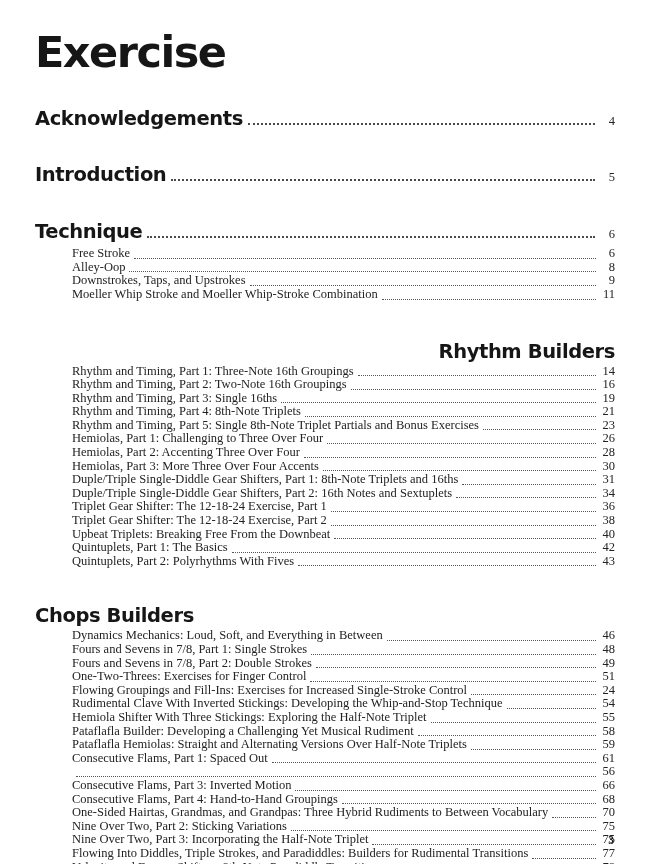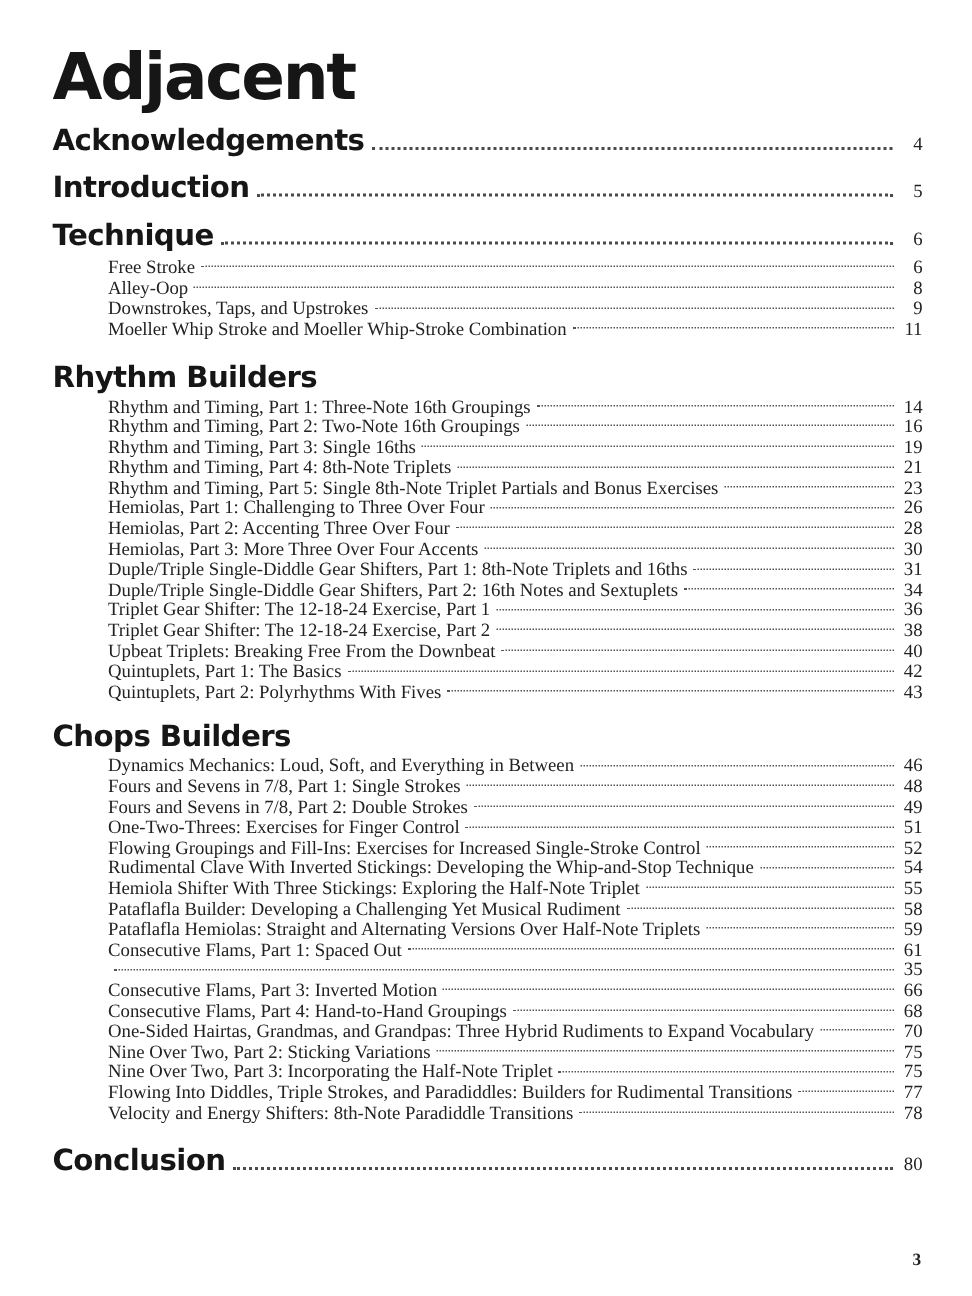--- a/index.html
+++ b/index.html
@@ -26,49 +26,50 @@
   }
   .section { margin: 0; }
   .h-row {
     display: flex;
     align-items: baseline;
     line-height: 22px;
   }
   .sec-0 .h-row { margin-top: 8px; }
   .sec-1 .h-row { margin-top: 7px; }
   .sec-2 .h-row { margin-top: 8px; }
-  .sec-3 .h-row { margin-top: 14px; margin-bottom: 2px; }
+  .sec-3 .h-row { margin-top: 14px; margin-bottom: 2px; justify-content: flex-end; }
   .sec-4 .h-row { margin-top: 12px; margin-bottom: 2px; }
   .sec-5 .h-row { margin-top: 14px; }
   .h-label {
     font-family: "DejaVu Sans", sans-serif;
     font-weight: 800;
     font-size: 19.5px;
     letter-spacing: -0.4px;
     color: #161616;
     white-space: nowrap;
+    margin-top: 25px;
   }
   .leader {
     flex: 1 1 auto;
     border-bottom: 2px dotted #4a4a4a;
     margin: 0 4px 3px 5px;
     min-width: 10px;
   }
   .h-page, .i-page {
     font-family: "Liberation Serif", serif;
     font-size: 12.5px;
     color: #222;
     min-width: 16px;
     text-align: right;
     white-space: nowrap;
   }
   .items { margin-top: 2px; }
   .i-row {
     display: flex;
-    align-items: center;
+    align-items: flex-end;
     padding-left: 37px;
     line-height: 13.6px;
   }
   .i-label {
     font-size: 12.5px;
     color: #222;
     white-space: nowrap;
   }
   .i-row .leader { border-bottom: 1.5px dotted #555; margin: 0 3px 2px 4px; }
   .folio {
@@ -78,21 +79,21 @@
     font-family: "Liberation Serif", serif;
     font-weight: bold;
     font-size: 11.5px;
     color: #222;
   }
 </style>
 </head>
 <body>
 
 <div class="page">
-  <h1 class="doc-title">Adjacent</h1>
+  <h1 class="doc-title">Exercise</h1>
 
   <main>
   <div class="section sec-0">
     <div class="h-row">
       <span class="h-label">Acknowledgements</span>
       <span class="leader"></span>
       <span class="h-page">4</span>
     </div>
 
   </div>
@@ -264,21 +265,21 @@
 
   <div class="i-row">
     <span class="i-label">One-Two-Threes: Exercises for Finger Control</span>
     <span class="leader"></span>
     <span class="i-page">51</span>
   </div>
 
   <div class="i-row">
     <span class="i-label">Flowing Groupings and Fill-Ins: Exercises for Increased Single-Stroke Control</span>
     <span class="leader"></span>
-    <span class="i-page">52</span>
+    <span class="i-page">24</span>
   </div>
 
   <div class="i-row">
     <span class="i-label">Rudimental Clave With Inverted Stickings: Developing the Whip-and-Stop Technique</span>
     <span class="leader"></span>
     <span class="i-page">54</span>
   </div>
 
   <div class="i-row">
     <span class="i-label">Hemiola Shifter With Three Stickings: Exploring the Half-Note Triplet</span>
@@ -299,37 +300,37 @@
   </div>
 
   <div class="i-row">
     <span class="i-label">Consecutive Flams, Part 1: Spaced Out</span>
     <span class="leader"></span>
     <span class="i-page">61</span>
   </div>
 
   <div class="i-row">
     <span class="leader"></span>
-    <span class="i-page">35</span>
+    <span class="i-page">56</span>
   </div>
 
   <div class="i-row">
     <span class="i-label">Consecutive Flams, Part 3: Inverted Motion</span>
     <span class="leader"></span>
     <span class="i-page">66</span>
   </div>
 
   <div class="i-row">
     <span class="i-label">Consecutive Flams, Part 4: Hand-to-Hand Groupings</span>
     <span class="leader"></span>
     <span class="i-page">68</span>
   </div>
 
   <div class="i-row">
-    <span class="i-label">One-Sided Hairtas, Grandmas, and Grandpas: Three Hybrid Rudiments to Expand Vocabulary</span>
+    <span class="i-label">One-Sided Hairtas, Grandmas, and Grandpas: Three Hybrid Rudiments to Between Vocabulary</span>
     <span class="leader"></span>
     <span class="i-page">70</span>
   </div>
 
 
   <div class="i-row">
     <span class="i-label">Nine Over Two, Part 2: Sticking Variations</span>
     <span class="leader"></span>
     <span class="i-page">75</span>
   </div>

